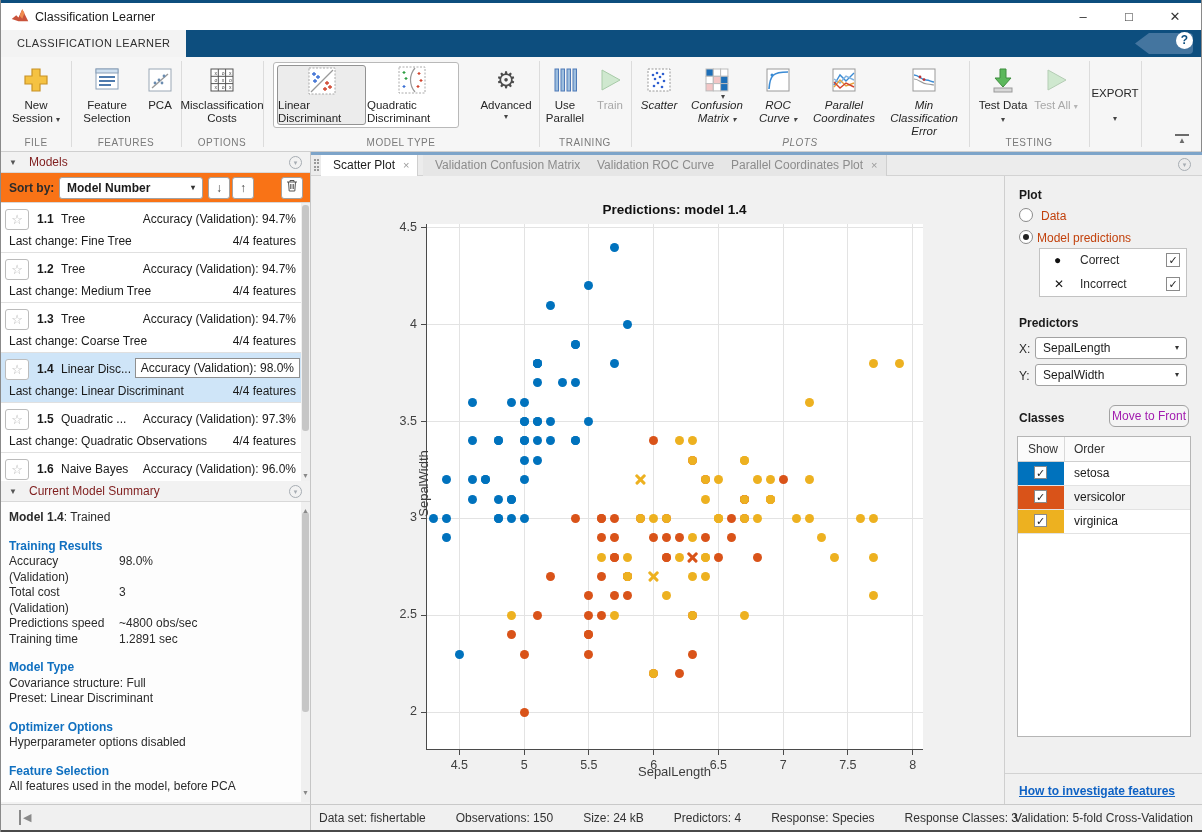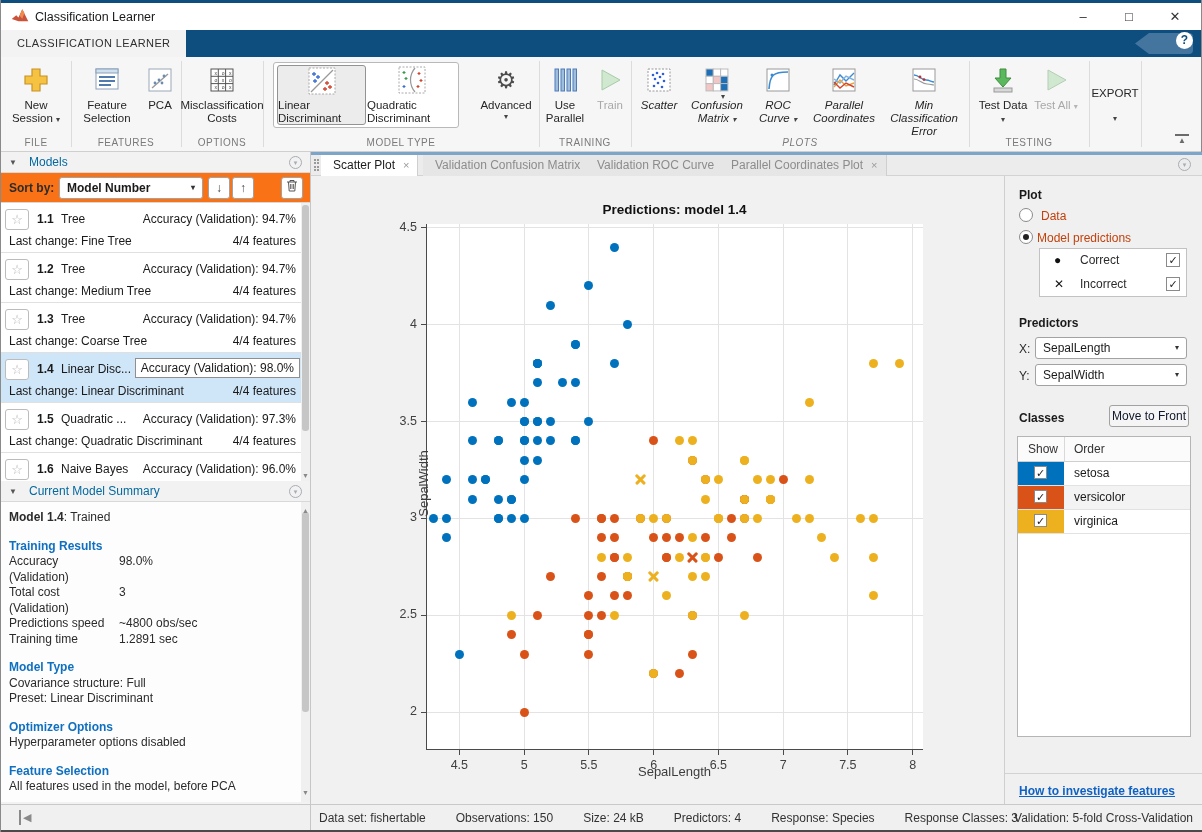--- a/index.html
+++ b/index.html
@@ -38,21 +38,21 @@
   .gitem.sel { border:1px solid #939393; border-radius:3px; background:#ececec; }
   .gallery-arrow { position:absolute; left:452px; top:28px; width:16px; height:20px; text-align:center; line-height:20px; }
   .ribbon-collapse { position:absolute; right:12px; bottom:6px; width:14px; color:#6b6b6b; text-align:center; }
   .ribbon-collapse .bar { height:2px; background:#6b6b6b; margin-bottom:1px; }
   .ribbon-collapse .tri { font-size:8px; line-height:8px; }
 
   
   .leftpanel { position:absolute; left:0; top:152px; width:310px; height:652px; background:#f2f2f2; border-right:1px solid #c6c6c6; }
   .phead { position:relative; height:21px; background:#f2f2f2; border-bottom:1px solid #d8d8d8; line-height:21px; }
   .phead .tri { position:absolute; left:8px; top:0; font-size:8px; color:#555; }
-  .phead .ptitle { position:absolute; left:28px; top:0; color:#0369a1; }
+  .phead .ptitle { position:absolute; left:28px; top:0; color:#7f1d1d; }
   .circbtn { position:absolute; right:8px; top:4px; width:13px; height:13px; border:1.5px solid #a7adb3; border-radius:50%; color:#a7adb3; font-size:7px; text-align:center; line-height:11px; }
   .sortrow { position:relative; height:30px; background:#f97316; border-bottom:1px solid #d8d8d8;font-weight:bold; }
   .sortrow .slab { position:absolute; left:8px; top:8px; }
   .select { position:absolute; background:#fff; border:1px solid #a2a2a2; border-radius:3px; height:22px; line-height:20px; padding-left:7px; color:#1a1a1a; }
   .select .scaret { position:absolute; right:7px; top:0; font-size:8px; color:#333; line-height:20px; }
   .sq-btn { position:absolute; top:4px; width:22px; height:22px; background:#fff; border:1px solid #a2a2a2; border-radius:3px; text-align:center; line-height:20px; color:#444; font-size:12px; }
   .modellist { position:relative; height:278px; background:#fff; overflow:hidden; }
   .mitem { position:relative; height:50px; border-bottom:1px solid #e0e0e0; background:#fff; }
   .mitem.selected { background:#cfe5f8; }
   .mitem .star { position:absolute; left:4px; top:6px; width:24px; height:21px; border:1px solid #bcbcbc; border-radius:3px; background:#fff; color:#b5b5b5; text-align:center; line-height:19px; font-size:13px; }
@@ -465,21 +465,21 @@
         <span class="mname">Linear Disc...</span>
         <span class="macc">Accuracy (Validation): 98.0%</span>
         <span class="mchange">Last change: Linear Discriminant</span>
         <span class="mfeat">4/4 features</span>
       </div>
       <div class="mitem">
         <div class="star">☆</div>
         <span class="mnum">1.5</span>
         <span class="mname">Quadratic ...</span>
         <span class="macc">Accuracy (Validation): 97.3%</span>
-        <span class="mchange">Last change: Quadratic Discriminant</span>
+        <span class="mchange">Last change: Quadratic Observations</span>
         <span class="mfeat">4/4 features</span>
       </div>
       <div class="mitem">
         <div class="star">☆</div>
         <span class="mnum">1.6</span>
         <span class="mname">Naive Bayes</span>
         <span class="macc">Accuracy (Validation): 96.0%</span>
       </div>
       <div class="vscroll" style="top:0;height:278px;">
         <div class="vthumb" style="top:2px;height:226px;"></div>
@@ -764,21 +764,21 @@
     <div class="select" style="left:30px;top:161px;width:152px;">
       <span>SepalLength</span>
       <span class="scaret">▾</span>
     </div>
     <div class="selrow" style="top:193px;">Y:</div>
     <div class="select" style="left:30px;top:188px;width:152px;">
       <span>SepalWidth</span>
       <span class="scaret">▾</span>
     </div>
     <div class="rp-h" style="top:235px;">Classes</div>
-    <div class="select" style="left:104px;top:229px;width:80px;text-align:center;padding-left:0;color:#0f172a;background:#f5f5f5;">Move to Front</div>
+    <div class="select" style="left:104px;top:229px;width:80px;text-align:center;padding-left:0;color:#a21caf;background:#f5f5f5;border-radius:6px;">Move to Front</div>
     <div class="classtable">
       <div class="ct-head">
         <span class="c1">Show</span>
         <span class="c2">Order</span>
         <span class="ct-vline"></span>
       </div>
       <div class="ct-row">
         <span class="ct-color" style="background: rgb(0, 114, 189);">
             <span class="checkbox">✓</span>
           </span>

